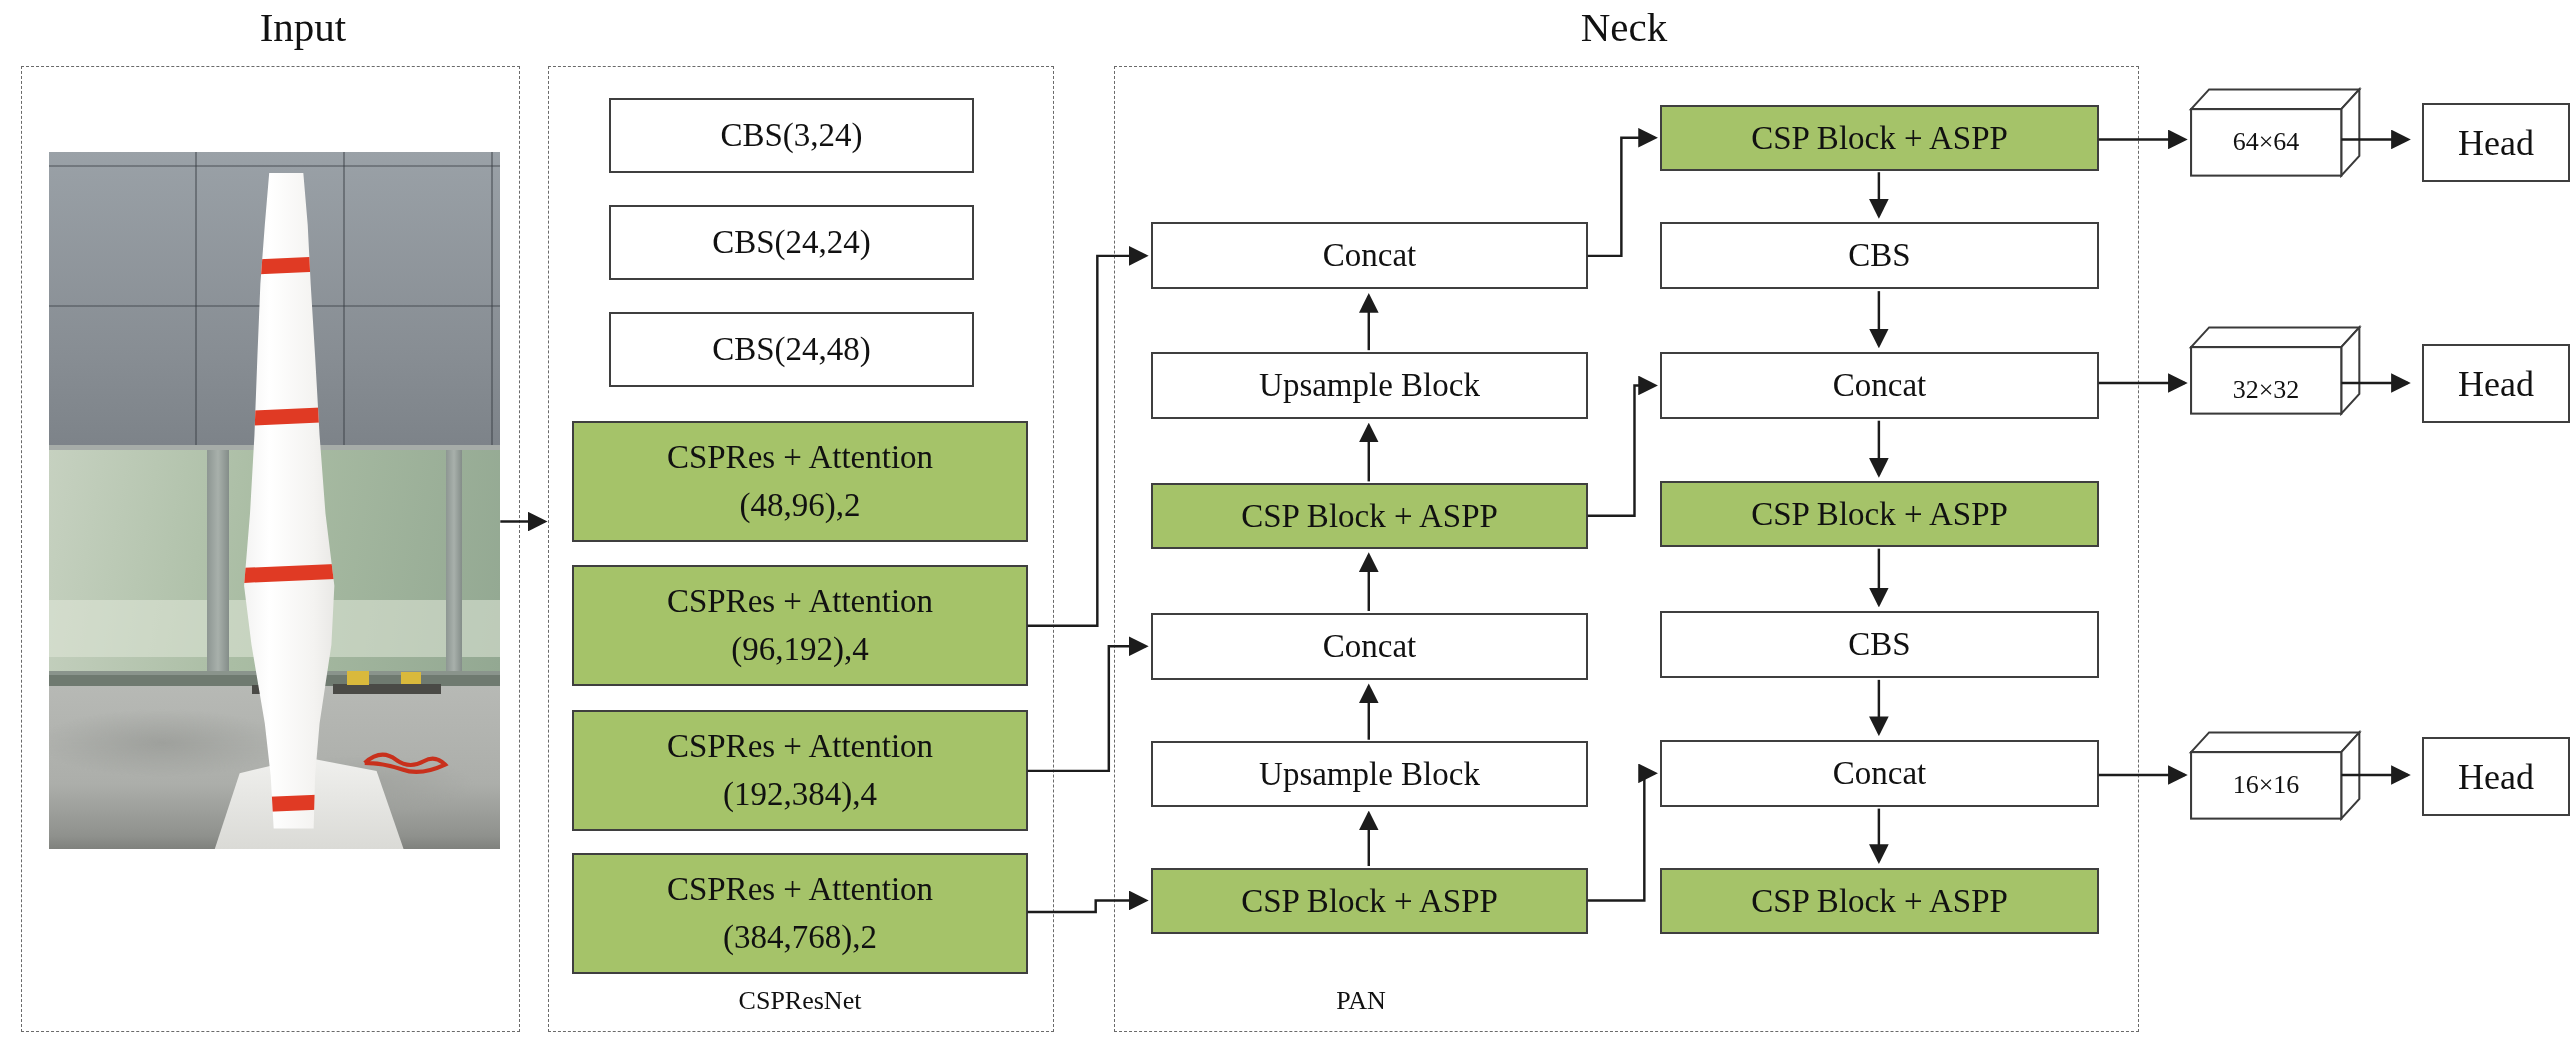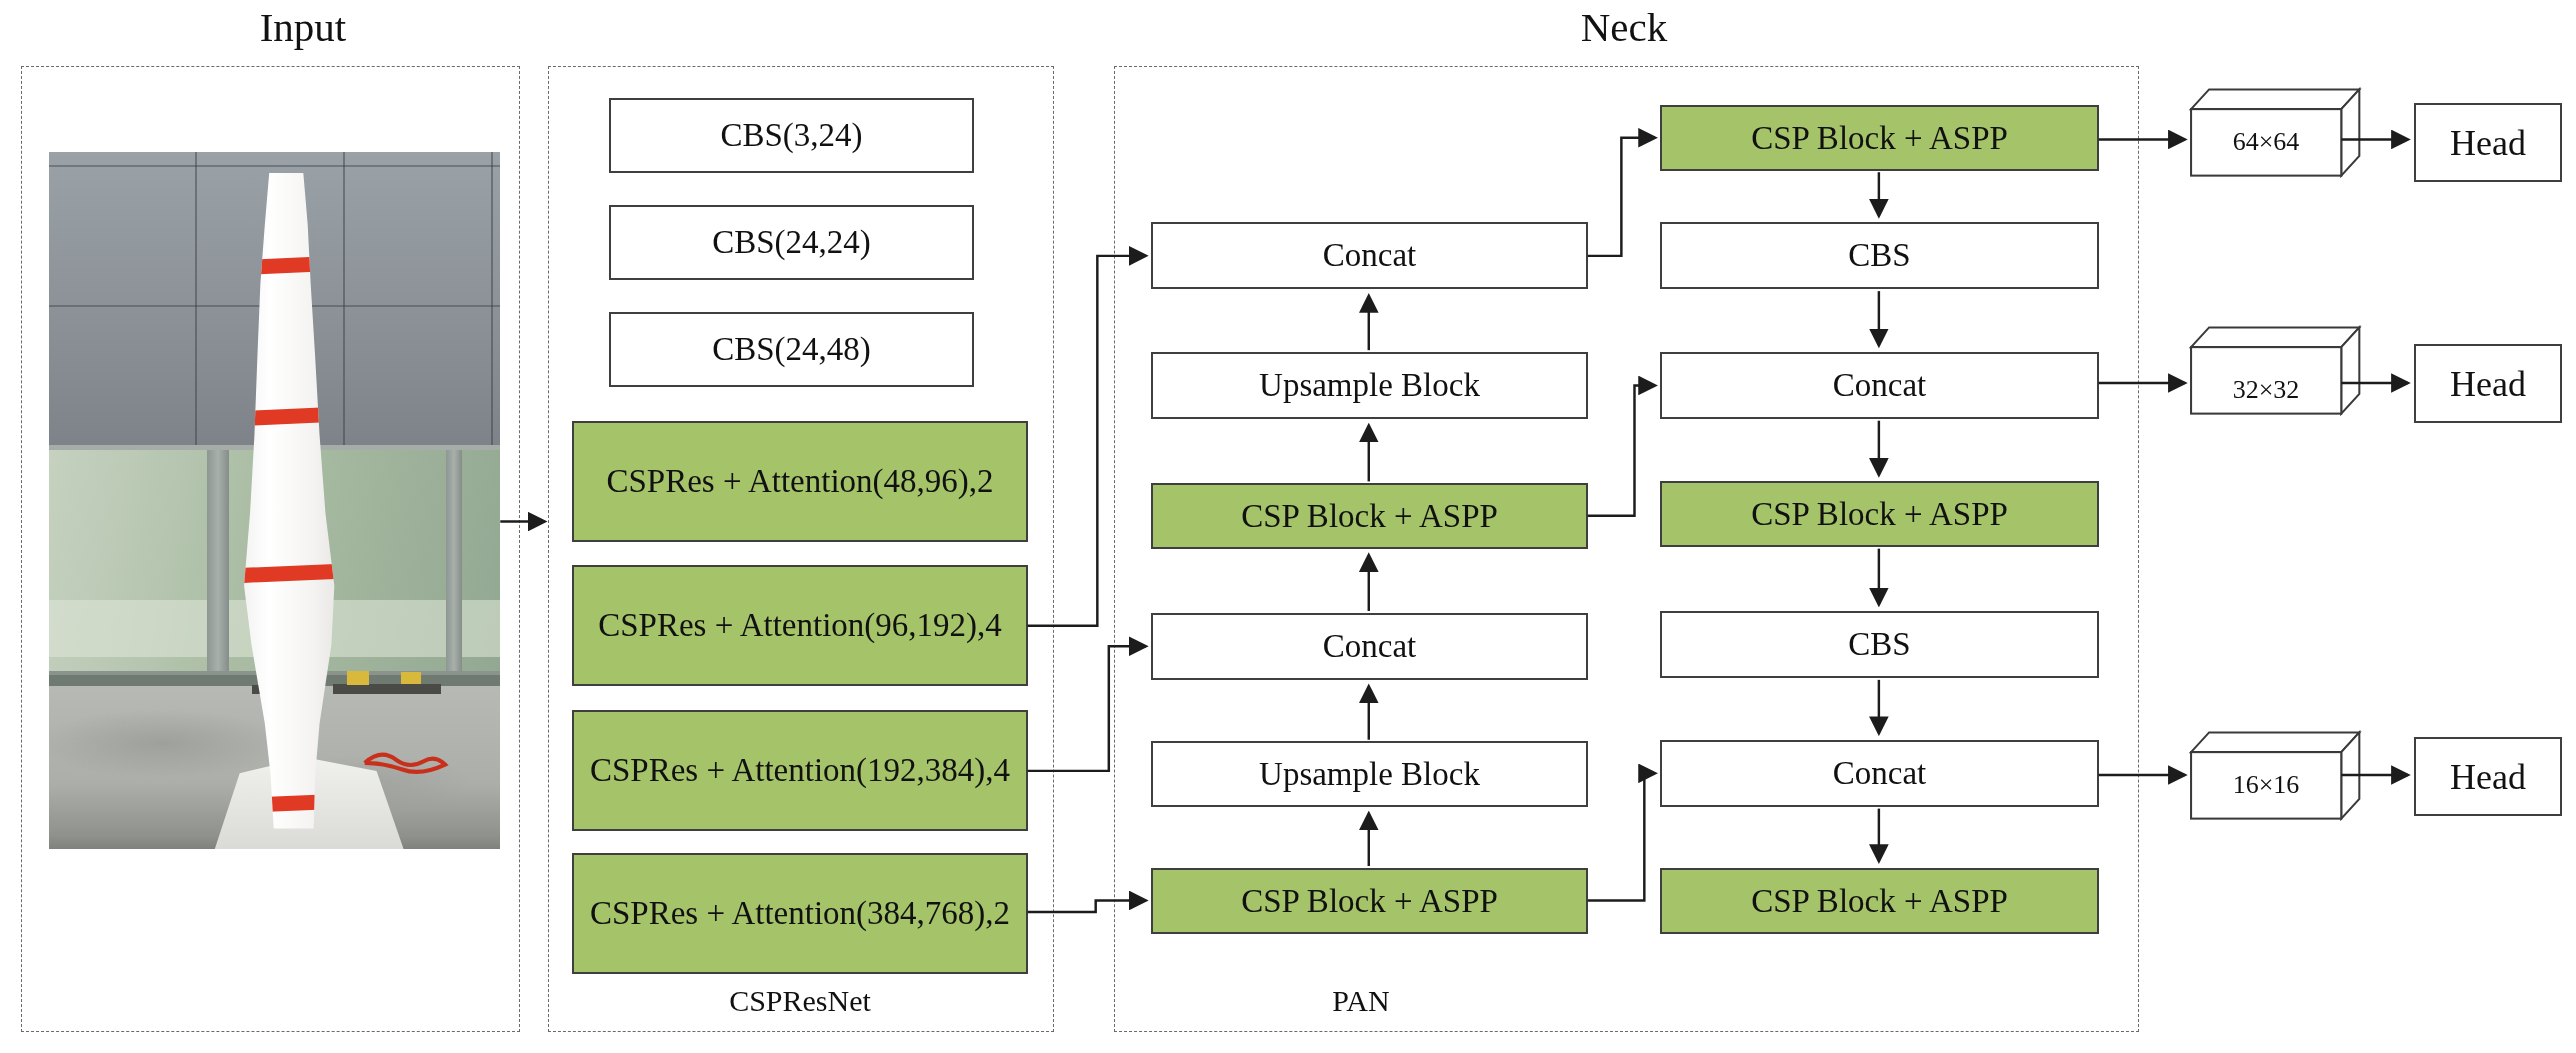--- a/index.html
+++ b/index.html
@@ -1,31 +1,31 @@
 <!DOCTYPE html>
 <html style="font-size:13px"><head>
 <meta charset="utf-8">
 <style>
   html,body{margin:0;padding:0;background:#ffffff;}
   body{font-family:"Liberation Serif","DejaVu Serif",serif;color:#111;}
   #canvas{position:relative;width:2576px;height:1053px;background:#fff;overflow:hidden;}
 
   .sec-label{position:absolute;top:1.6px;height:51px;font-size:41px;text-align:center;line-height:51px;}
-  .sub-label{position:absolute;font-size:30px;text-align:center;line-height:46px;}
+  .sub-label{position:absolute;font-size:26px;text-align:center;line-height:46px;}
 
   .dashed{position:absolute;border:1.6px dashed #6a6a6a;box-sizing:border-box;}
 
   .box{position:absolute;background:#ffffff;border:2.5px solid #3f3f3f;box-sizing:border-box;
        display:flex;align-items:center;justify-content:center;font-size:33px;}
   .gbox{background:#a5c369;}
-  .two-line{line-height:1.45;}
+  .two-line{flex-direction:column;line-height:1.45;}
 
   .cube-label{position:absolute;display:flex;align-items:center;justify-content:center;font-size:26px;}
   .head-box{position:absolute;background:#fff;border:2.5px solid #3f3f3f;box-sizing:border-box;
-            display:flex;align-items:center;justify-content:center;font-size:36px;}
+            display:flex;align-items:center;justify-content:center;font-size:36px;margin-left:8px;}
 
   #wires,.cube-svg{position:absolute;left:0;top:0;pointer-events:none;}
 
   
   #photo{position:absolute;left:49px;top:152px;width:451px;height:697px;overflow:hidden;background:#9aa0a5;}
   .ph-wall{position:absolute;left:0;top:0;width:100%;height:42%;
     background:
       repeating-linear-gradient(90deg,transparent 0 146px,rgba(55,60,66,.45) 146px 148px),
       repeating-linear-gradient(0deg,transparent 0 138px,rgba(55,60,66,.40) 138px 140px),
       linear-gradient(180deg,#9aa1a7 0%,#878d93 70%,#7d8389 100%);}

